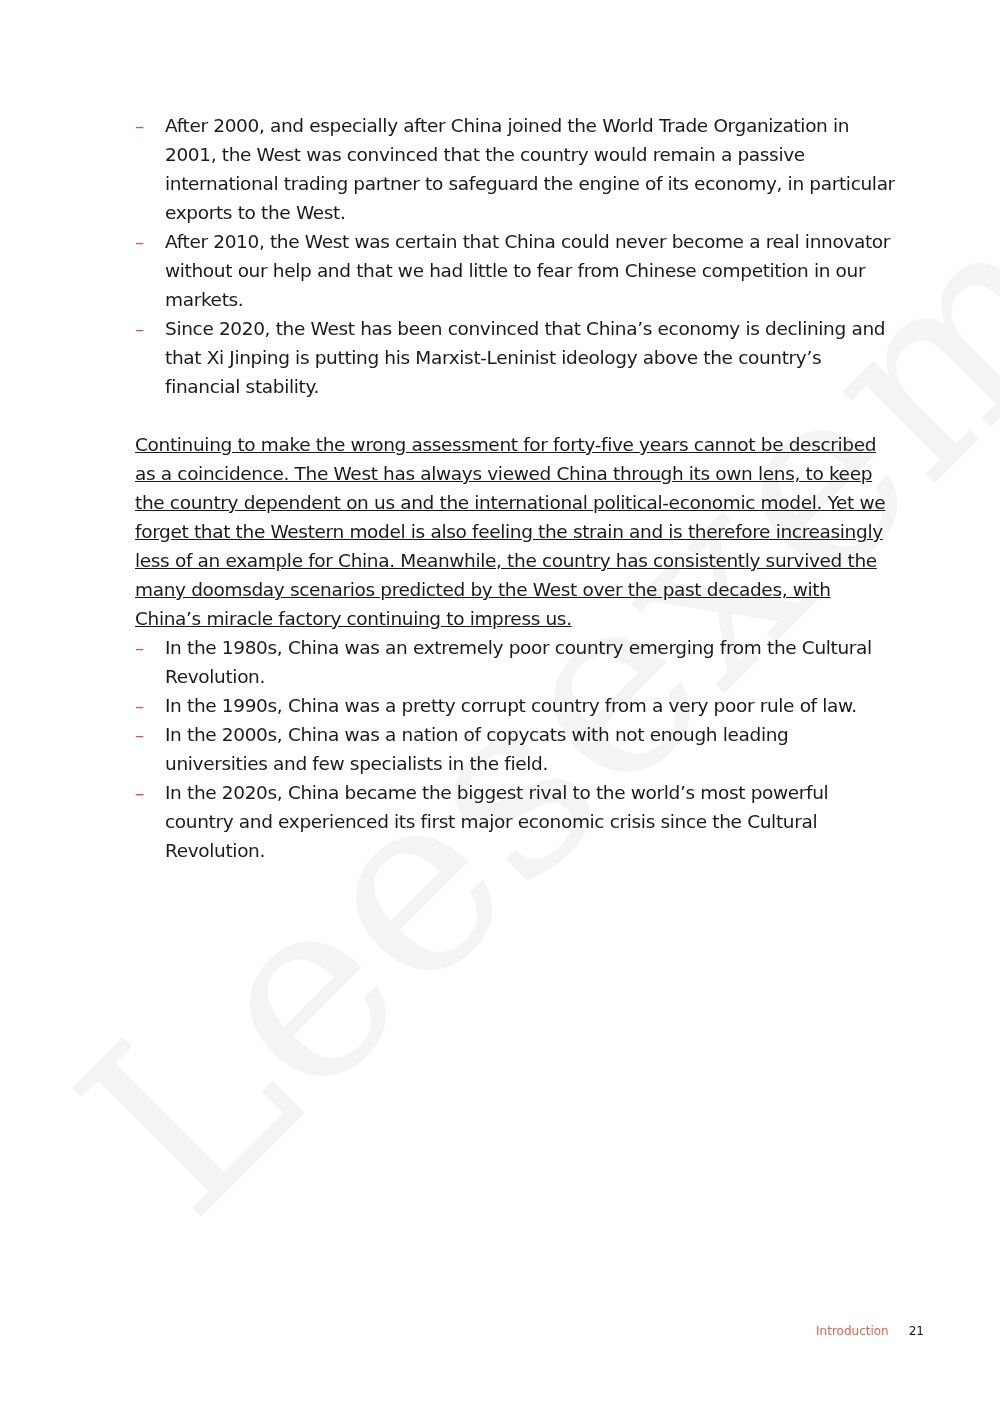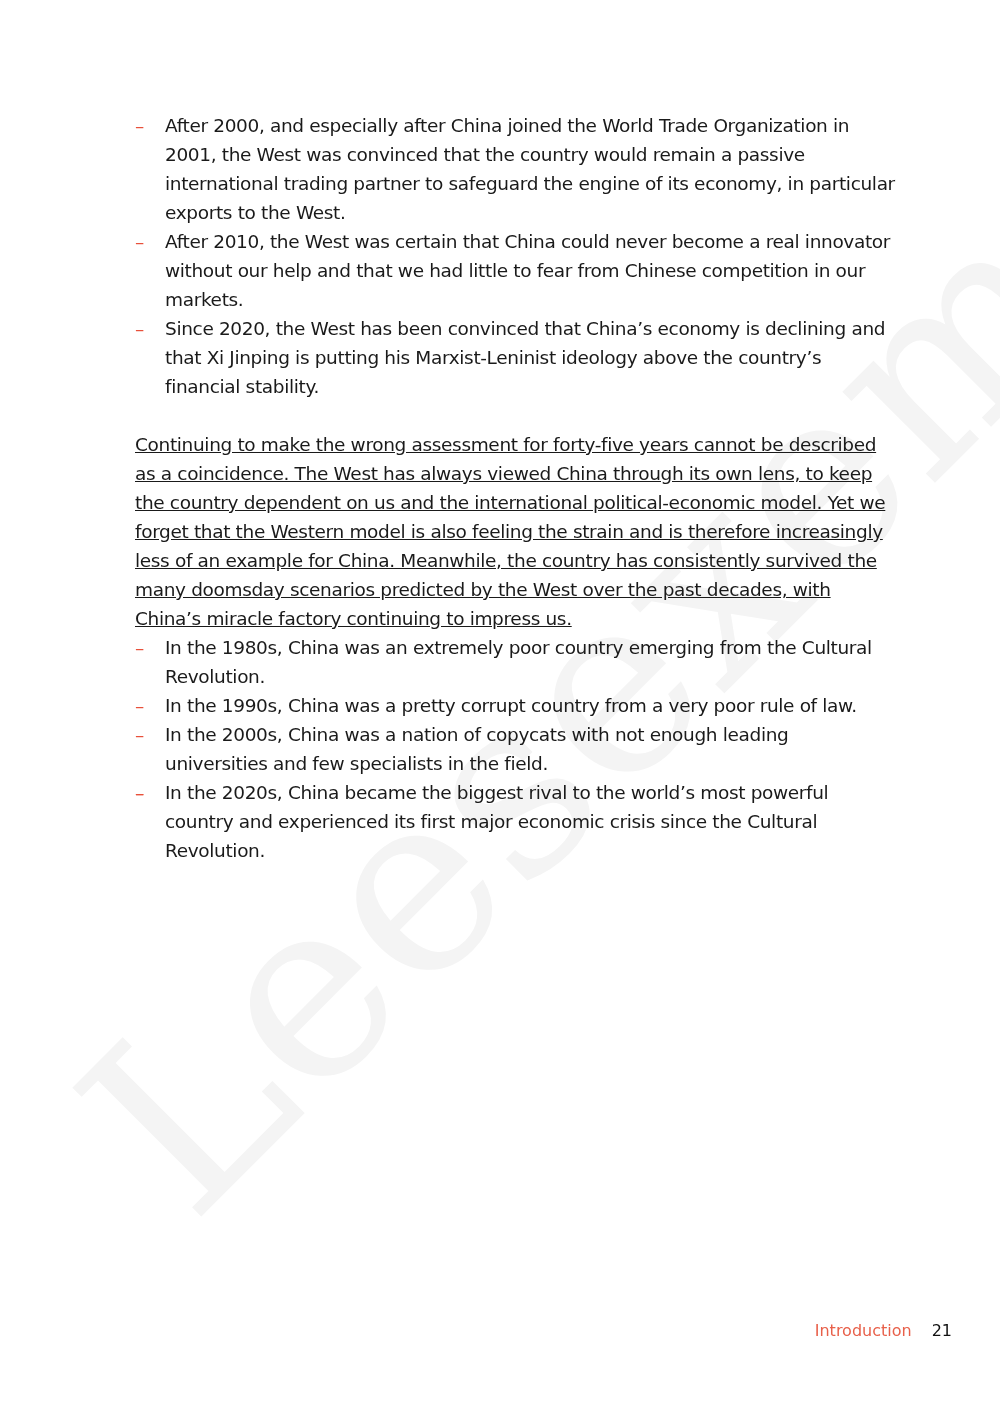--- a/index.html
+++ b/index.html
@@ -62,23 +62,23 @@
       text-decoration: underline;
     }
     .gap {
       height: 29px;
     }
     .indent {
       text-indent: 30px;
     }
     .footer {
       position: absolute;
-      right: 48px;
+      right: 76px;
       top: 1317px;
-      font-size: 16px;
+      font-size: 12px;
       line-height: 28px;
       z-index: 1;
       display: flex;
       gap: 20px;
       align-items: baseline;
     }
     .footer-section {
       color: #e8604a;
     }
     .footer-page {

